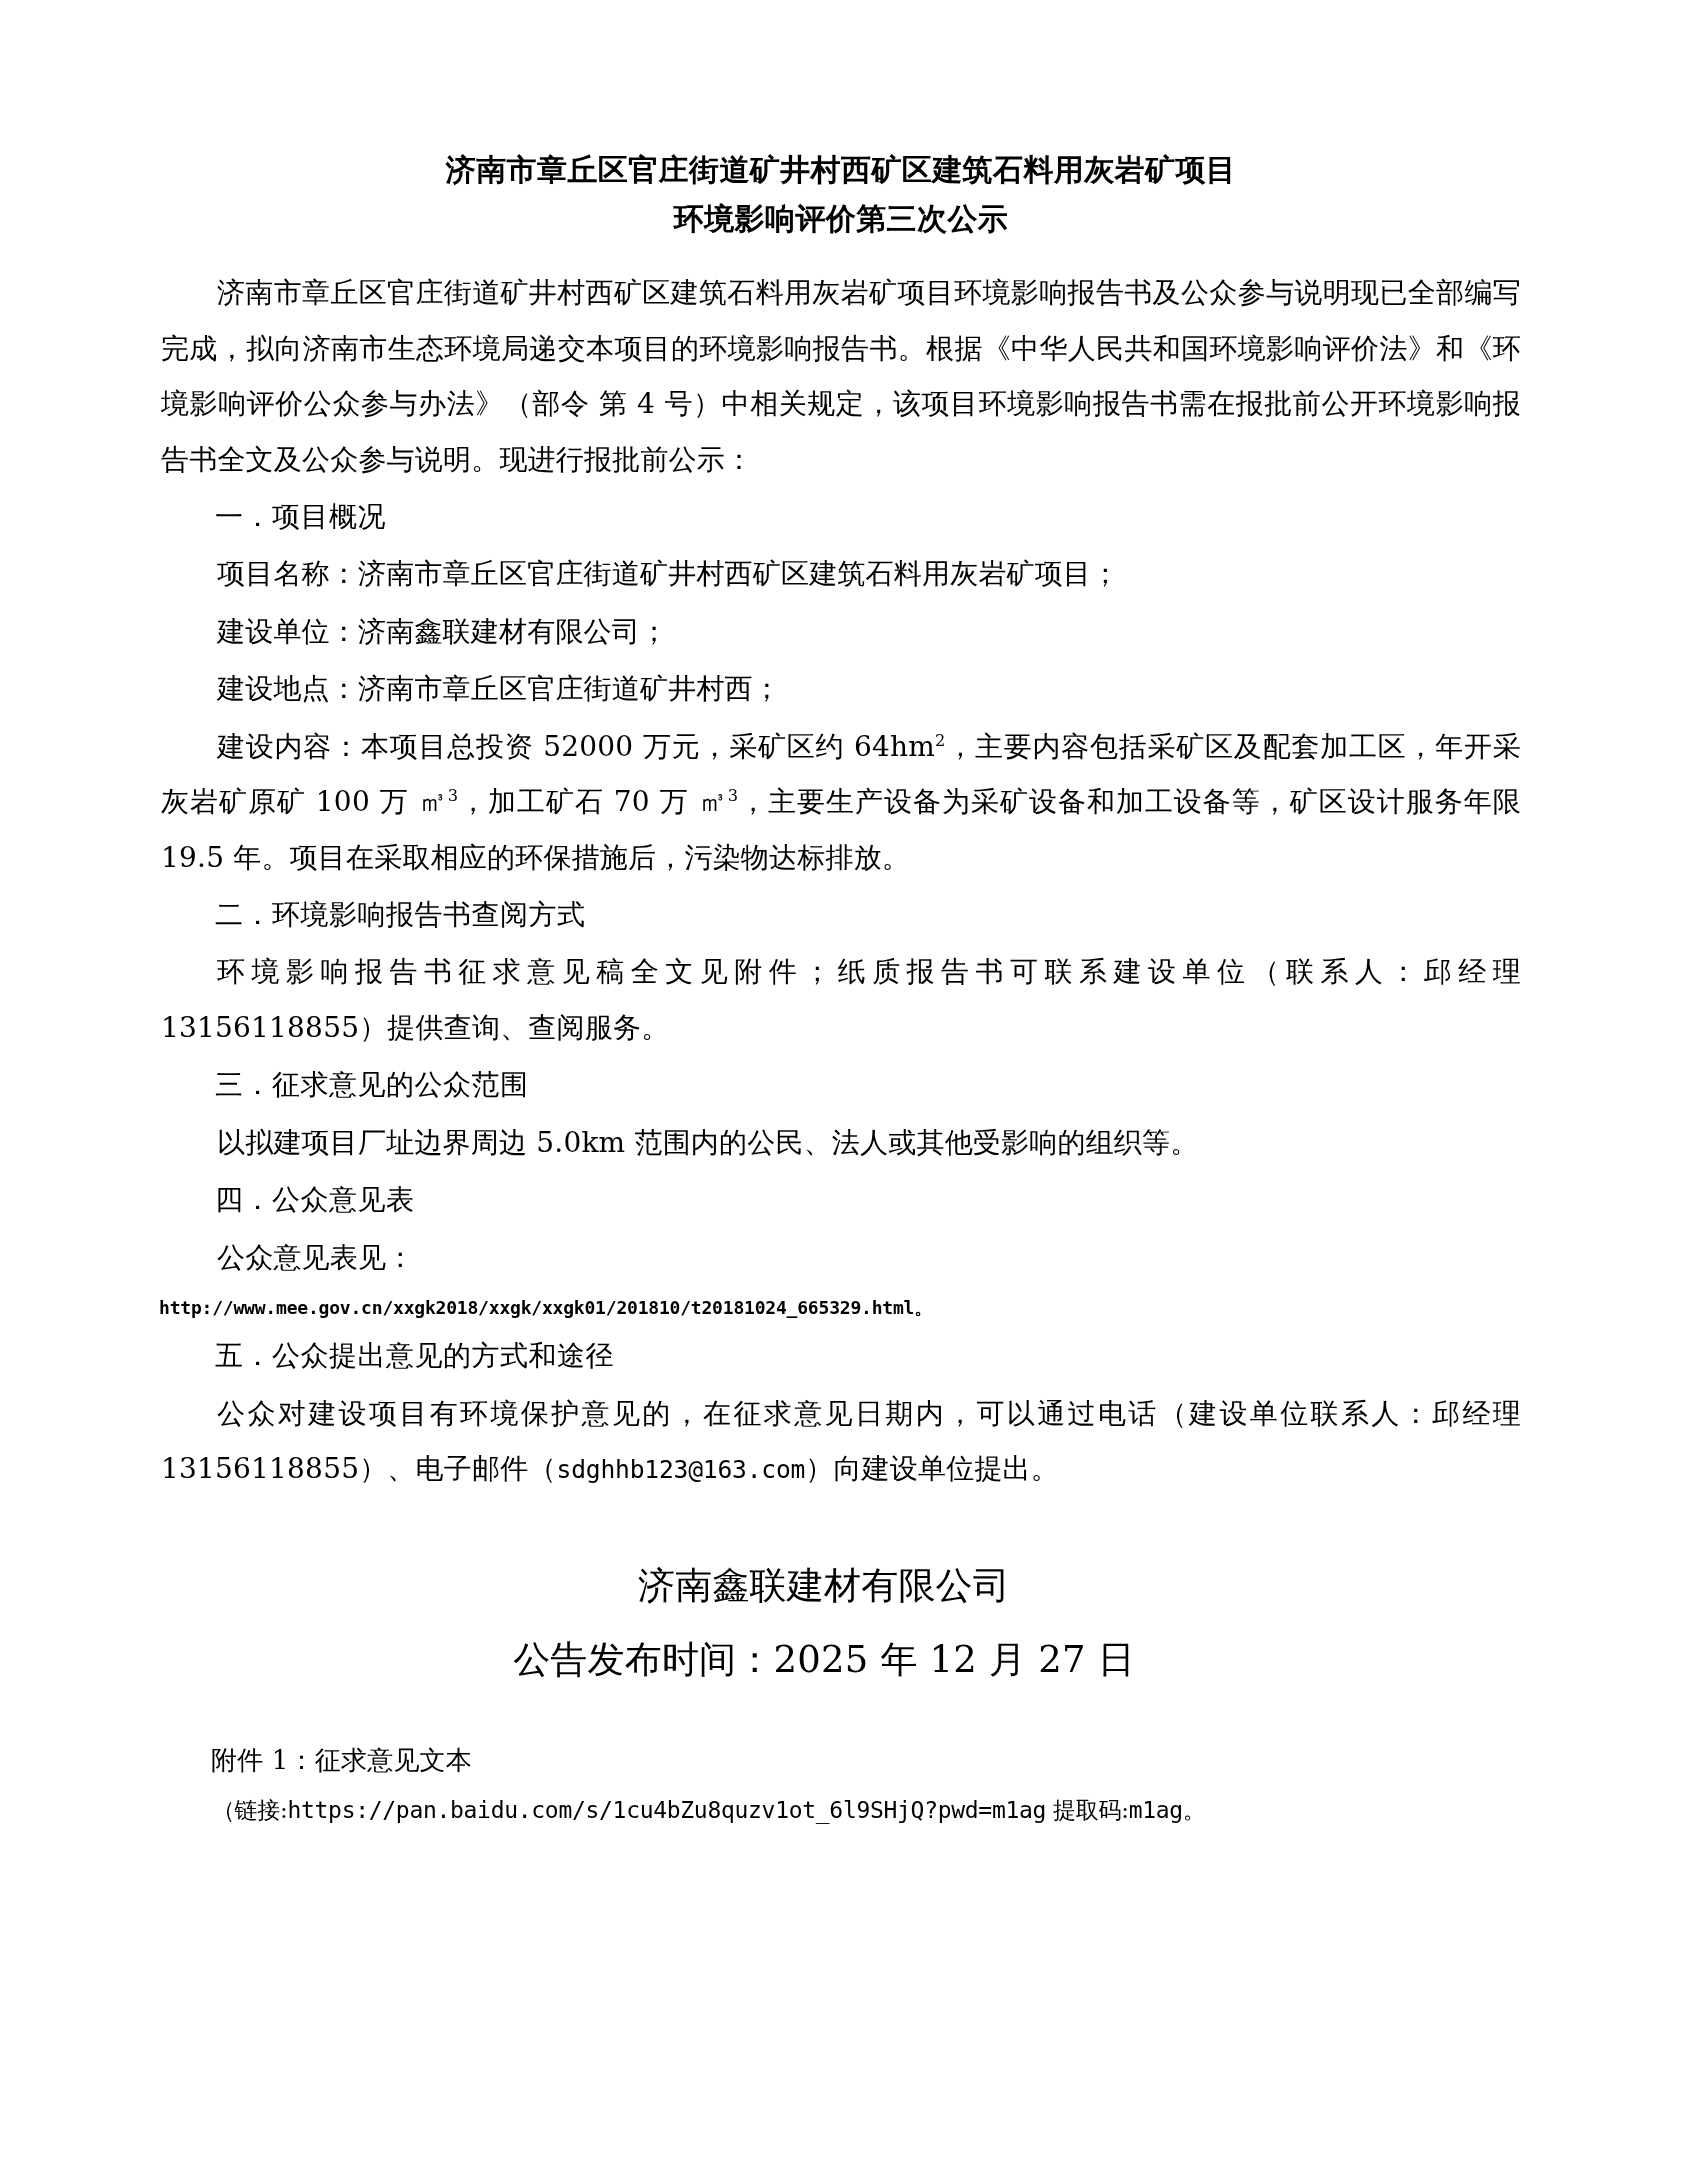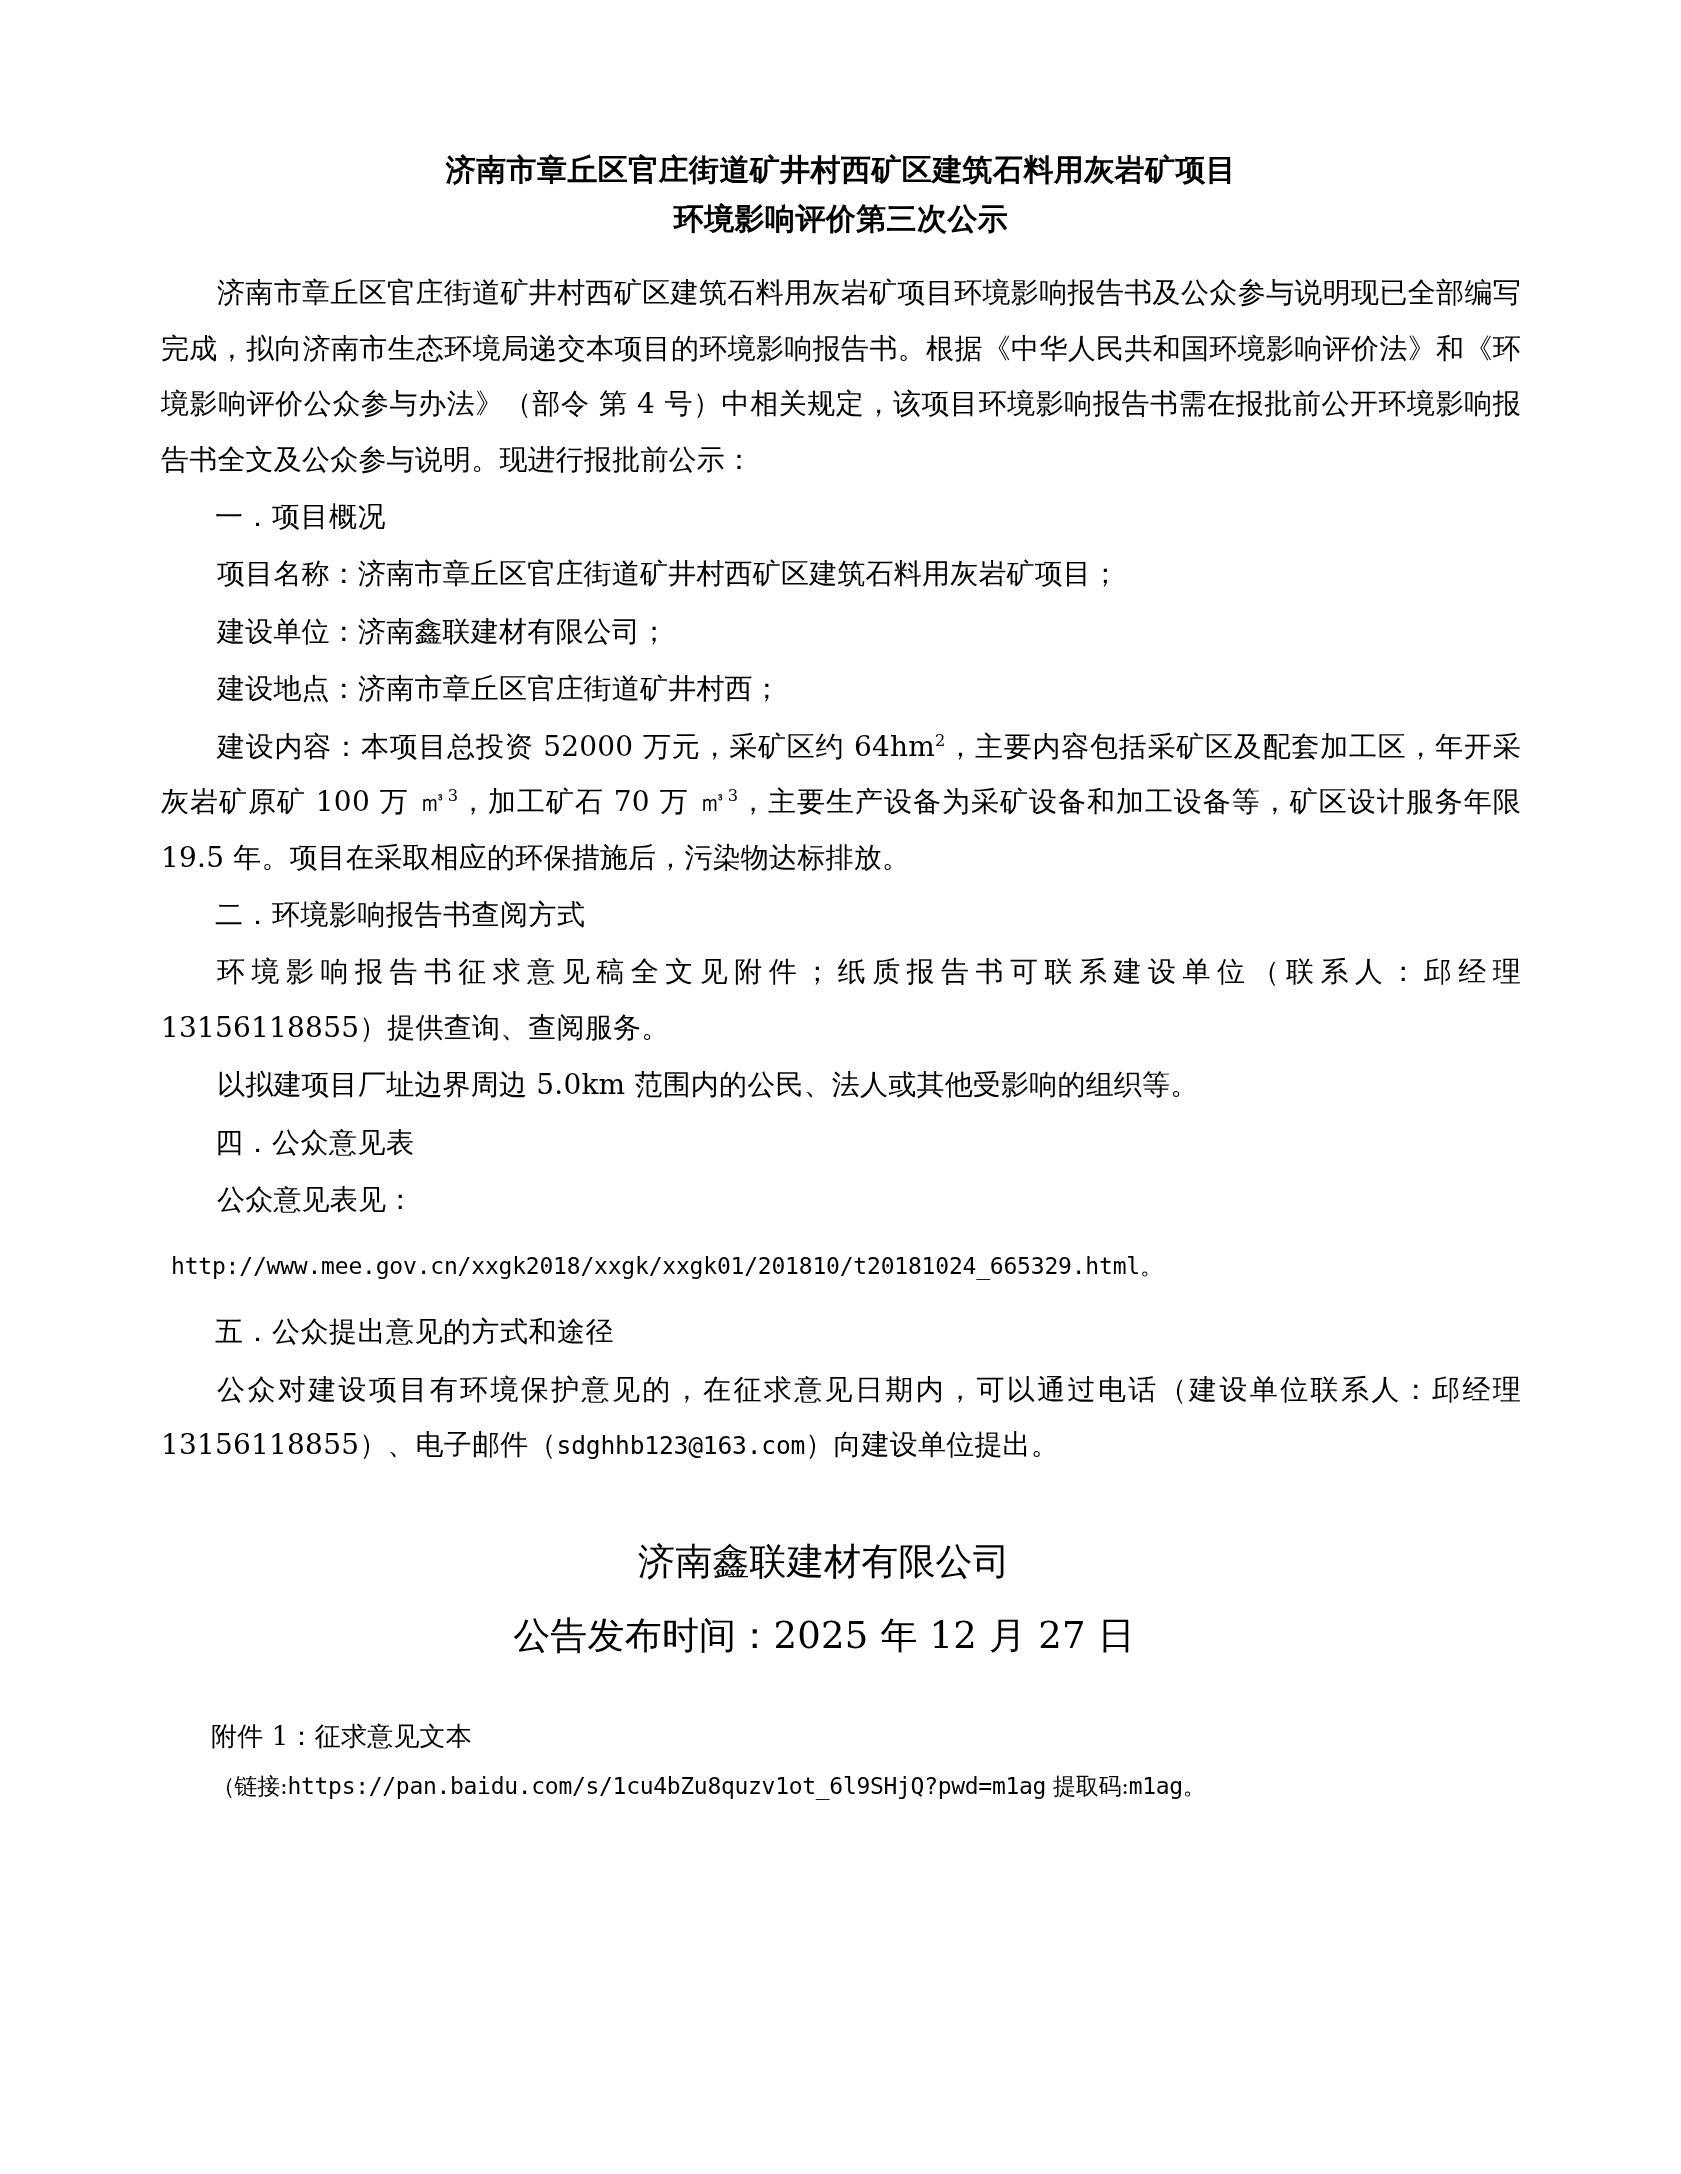--- a/index.html
+++ b/index.html
@@ -47,26 +47,27 @@
     font-family: "DejaVu Sans", "Liberation Sans", sans-serif;
     font-weight: normal;
     font-size: 28px;
     line-height: 1.98;
     margin: 0;
     text-indent: 2em;
     letter-spacing: 0.5px;
   }
   p.mono-line {
     font-family: "DejaVu Sans Mono", "Liberation Mono", monospace;
-    font-size: 23px;
+    font-size: 18px;
     line-height: 2.28;
-    margin: 12px;
+    margin: 0;
     text-indent: 0;
     letter-spacing: -0.2px;
     white-space: nowrap;
+    font-weight: bold;
   }
   p.mono-line-indent {
     font-family: "DejaVu Sans Mono", "Liberation Mono", monospace;
     font-size: 23px;
     line-height: 2.1;
     margin: 0;
     text-indent: 2.3em;
     letter-spacing: -0.3px;
     white-space: nowrap;
   }
@@ -123,20 +124,21 @@
   <p class="sec-head">一．项目概况</p>
   <p class="body-para">项目名称：济南市章丘区官庄街道矿井村西矿区建筑石料用灰岩矿项目；</p>
   <p class="body-para">建设单位：济南鑫联建材有限公司；</p>
   <p class="body-para">建设地点：济南市章丘区官庄街道矿井村西；</p>
 
   <p class="body-para"><span>建设内容：</span><span>本项目总投资 52000 万元，采矿区约 64hm</span><sup class="sup-unit">2</sup><span>，主要内容包括采矿区及配套加工区，年开采灰岩矿原矿 100 万 ㎥</span><sup class="sup-unit">3</sup><span>，加工矿石 70 万 ㎥</span><sup class="sup-unit">3</sup><span>，主要生产设备为采矿设备和加工设备等，矿区设计服务年限 19.5 年。项目在采取相应的环保措施后，污染物达标排放。</span></p>
 
   <p class="sec-head">二．环境影响报告书查阅方式</p>
   <p class="body-para">环境影响报告书征求意见稿全文见附件；纸质报告书可联系建设单位（联系人：邱经理 13156118855）提供查询、查阅服务。</p>
 
+  <p class="sec-head">三．征求意见的公众范围</p>
   <p class="body-para">以拟建项目厂址边界周边 5.0km 范围内的公民、法人或其他受影响的组织等。</p>
 
   <p class="sec-head">四．公众意见表</p>
   <p class="body-para">公众意见表见：</p>
   <p class="mono-line">http://www.mee.gov.cn/xxgk2018/xxgk/xxgk01/201810/t20181024_665329.html。</p>
 
   <p class="sec-head">五．公众提出意见的方式和途径</p>
   <p class="body-para"><span>公众对建设项目有环境保护意见的，在征求意见日期内，可以通过电话（建设单位联系人：邱经理 13156118855）、电子邮件（</span><span class="mono-inline">sdghhb123@163.com</span><span>）向建设单位提出。</span></p>
 
   <div class="sign-block">

